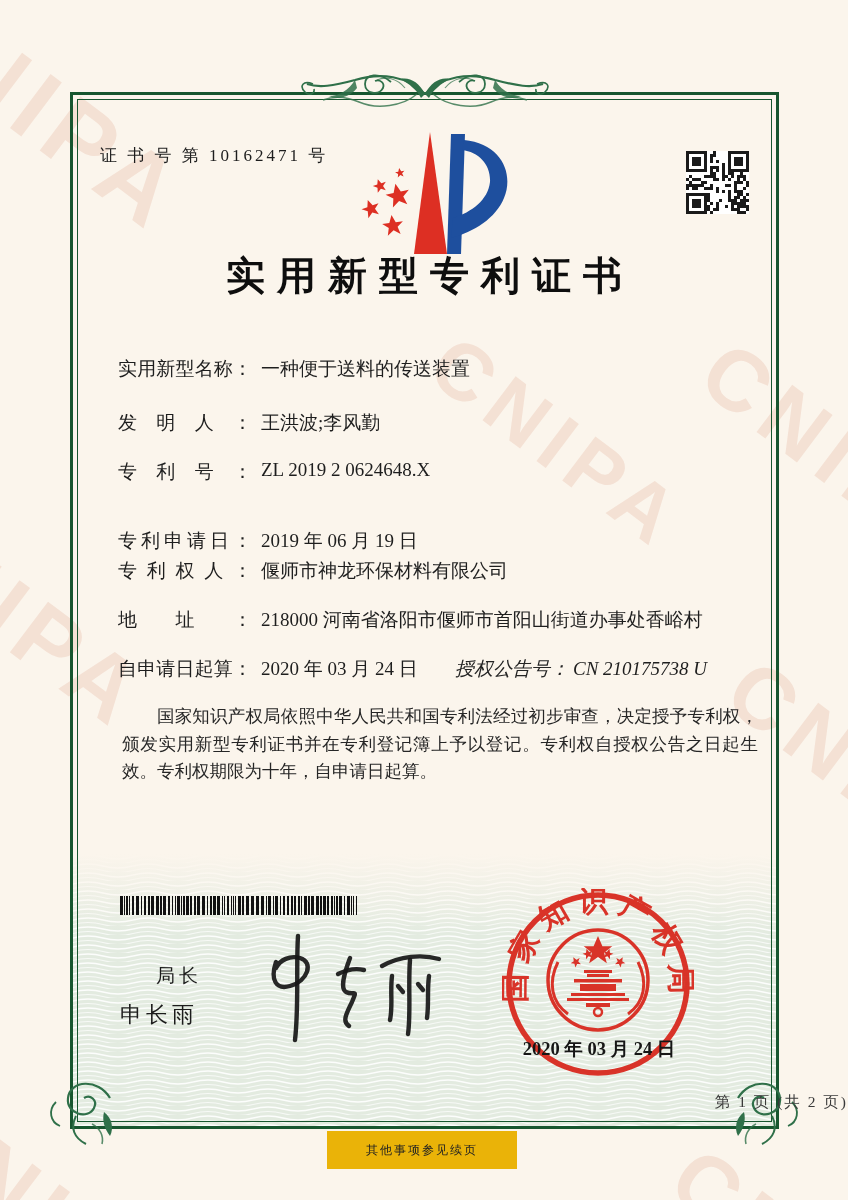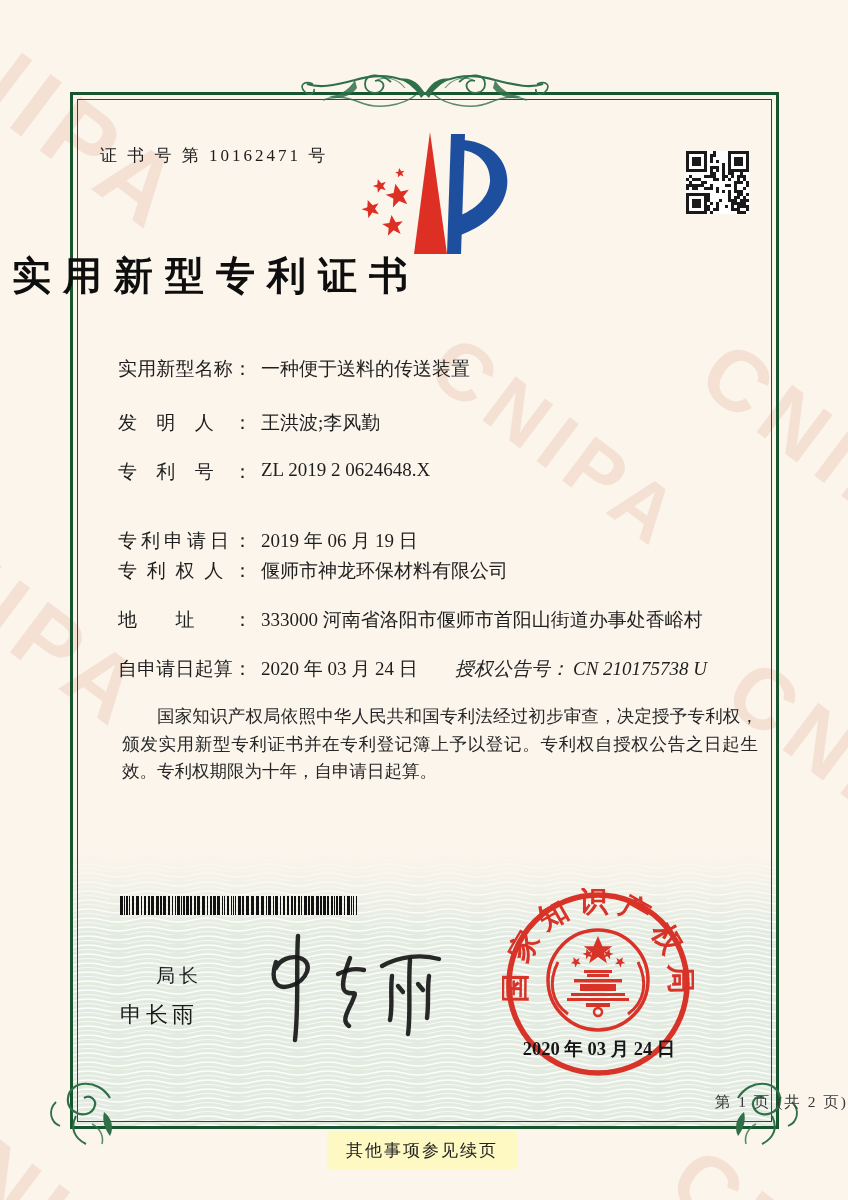--- a/index.html
+++ b/index.html
@@ -18,37 +18,37 @@
     font-weight:bold;font-size:92px;letter-spacing:10px;color:var(--watermark);
     opacity:.45;transform-origin:left top;transform:rotate(37deg);
     pointer-events:none;white-space:nowrap;
   }
   .frame-a{position:absolute;left:70px;top:92px;width:709px;height:1037px;
     border:3px solid var(--frame-green);box-sizing:border-box;}
   .frame-b{position:absolute;left:77px;top:99px;width:695px;height:1023px;
     border:1px solid var(--frame-green);box-sizing:border-box;}
   .abs{position:absolute;}
   .cert-no{left:100px;top:144px;font-size:17px;letter-spacing:3px;color:#1d1d1d;}
-  .title{left:0;top:249px;width:100%;font-size:39px;
+  .title{left:0;top:249px;width:100%;text-align:center;font-size:39px;
     font-weight:bold;letter-spacing:12px;text-indent:12px;color:#0e0e0e;}
   .frow{left:118px;width:650px;font-size:19px;white-space:nowrap;}
   .flabel{display:inline-block;width:134px;text-align:justify;text-align-last:justify;color:#1e1e1e;vertical-align:top;}
   .fval{margin-left:9px;color:#1e1e1e;}
   .grant-right{position:absolute;left:337px;top:0;font-style:italic;}
   .paras{left:118px;top:699px;width:644px;font-size:17.5px;line-height:27.6px;
     text-align:justify;color:#262626;}
   .paras p{margin:4px;text-indent:2em;}
   .sig-title{left:120px;top:963px;font-size:19px;letter-spacing:4px;color:#1c1c1c;margin-left:36px;}
   .sig-name{left:120px;top:1000px;font-size:22px;letter-spacing:4px;color:#1c1c1c;}
   .seal-date{left:519px;top:1036px;width:160px;text-align:center;font-size:18.5px;
     font-weight:bold;color:#161616;white-space:nowrap;}
   .page-footer{left:0;top:1092px;width:100%;text-align:right;font-size:15.5px;
     letter-spacing:2px;color:#3a3a3a;}
-  .note-box{left:327px;top:1131px;width:190px;height:38px;background:#fef9c3;
-    display:flex;align-items:center;justify-content:center;font-size:17px;
+  .note-box{left:327px;top:1131px;width:190px;height:38px;background:#eab308;
+    display:flex;align-items:center;justify-content:center;font-size:12px;
     letter-spacing:2px;color:#222;}
   .orn path{stroke:var(--ornament-green);fill:none;}
   .orn .fill{fill:var(--ornament-green);stroke:none;}
   .flip{transform:scaleX(-1);}
   .seal-stroke{stroke:var(--seal-red);fill:none;}
   .seal-fill{fill:var(--seal-red);}
   .seal-text{fill:var(--seal-red);font-family:"Liberation Serif","DejaVu Serif",serif;font-weight:bold;}
   .logo-red{fill:var(--logo-red);}
   .logo-blue{fill:var(--logo-blue);}
   .sig path{stroke:#161616;stroke-width:4.4;fill:none;stroke-linecap:round;stroke-linejoin:round;opacity:.92;}
@@ -366,21 +366,21 @@
   <div class="abs frow" style="top:459px">
     <span class="flabel">专利号：</span><span class="fval">ZL 2019 2 0624648.X</span>
   </div>
   <div class="abs frow" style="top:528px">
     <span class="flabel">专利申请日：</span><span class="fval">2019 年 06 月 19 日</span>
   </div>
   <div class="abs frow" style="top:558px">
     <span class="flabel">专利权人：</span><span class="fval">偃师市神龙环保材料有限公司</span>
   </div>
   <div class="abs frow" style="top:607px">
-    <span class="flabel">地址：</span><span class="fval">333000 河南省洛阳市偃师市首阳山街道办事处香峪村</span>
+    <span class="flabel">地址：</span><span class="fval">218000 河南省洛阳市偃师市首阳山街道办事处香峪村</span>
   </div>
   <div class="abs frow" style="top:656px">
     <span class="flabel">自申请日起算：</span><span class="fval">2020 年 03 月 24 日</span>
     <span class="grant-right">
       <span>授权公告号：</span><span class="fval" style="margin-left:4px">CN 210175738 U</span>
     </span>
   </div>
 
   <div class="abs paras">
     <p>国家知识产权局依照中华人民共和国专利法经过初步审查，决定授予专利权，颁发实用新型专利证书并在专利登记簿上予以登记。专利权自授权公告之日起生效。专利权期限为十年，自申请日起算。</p>

